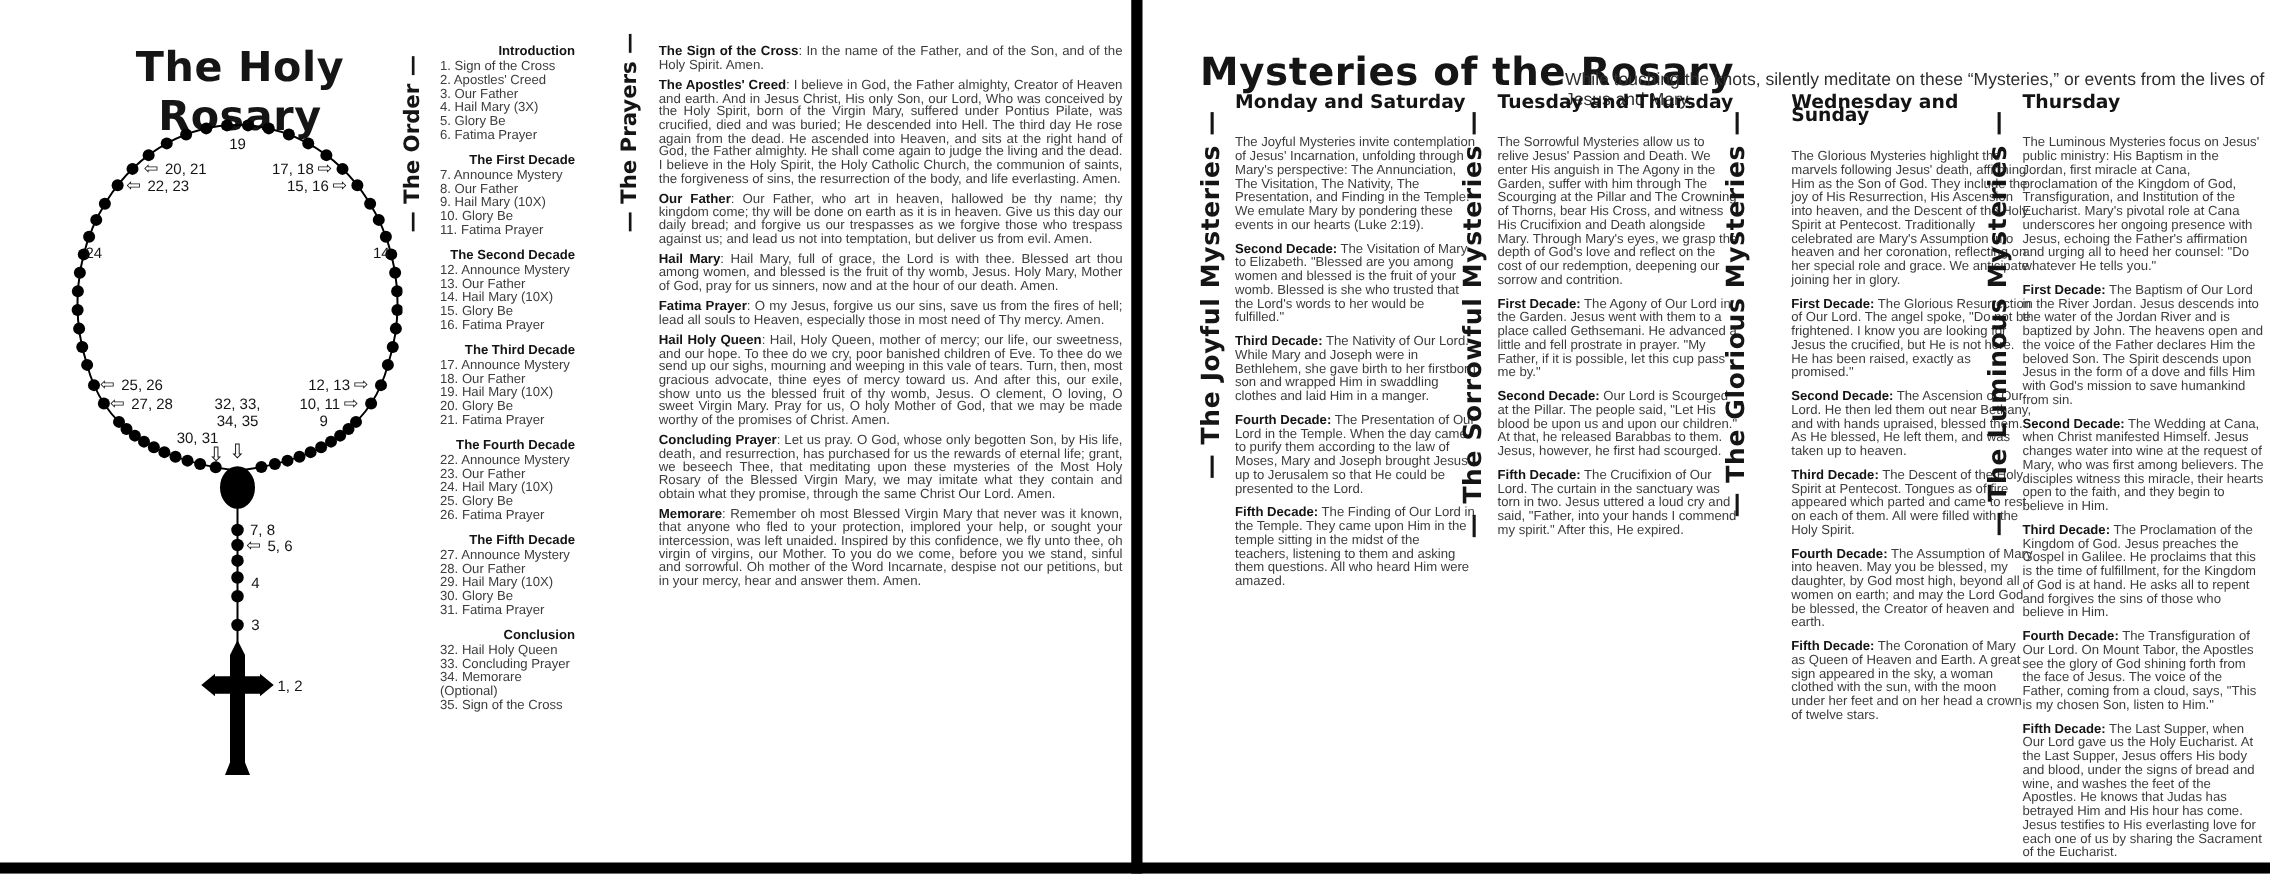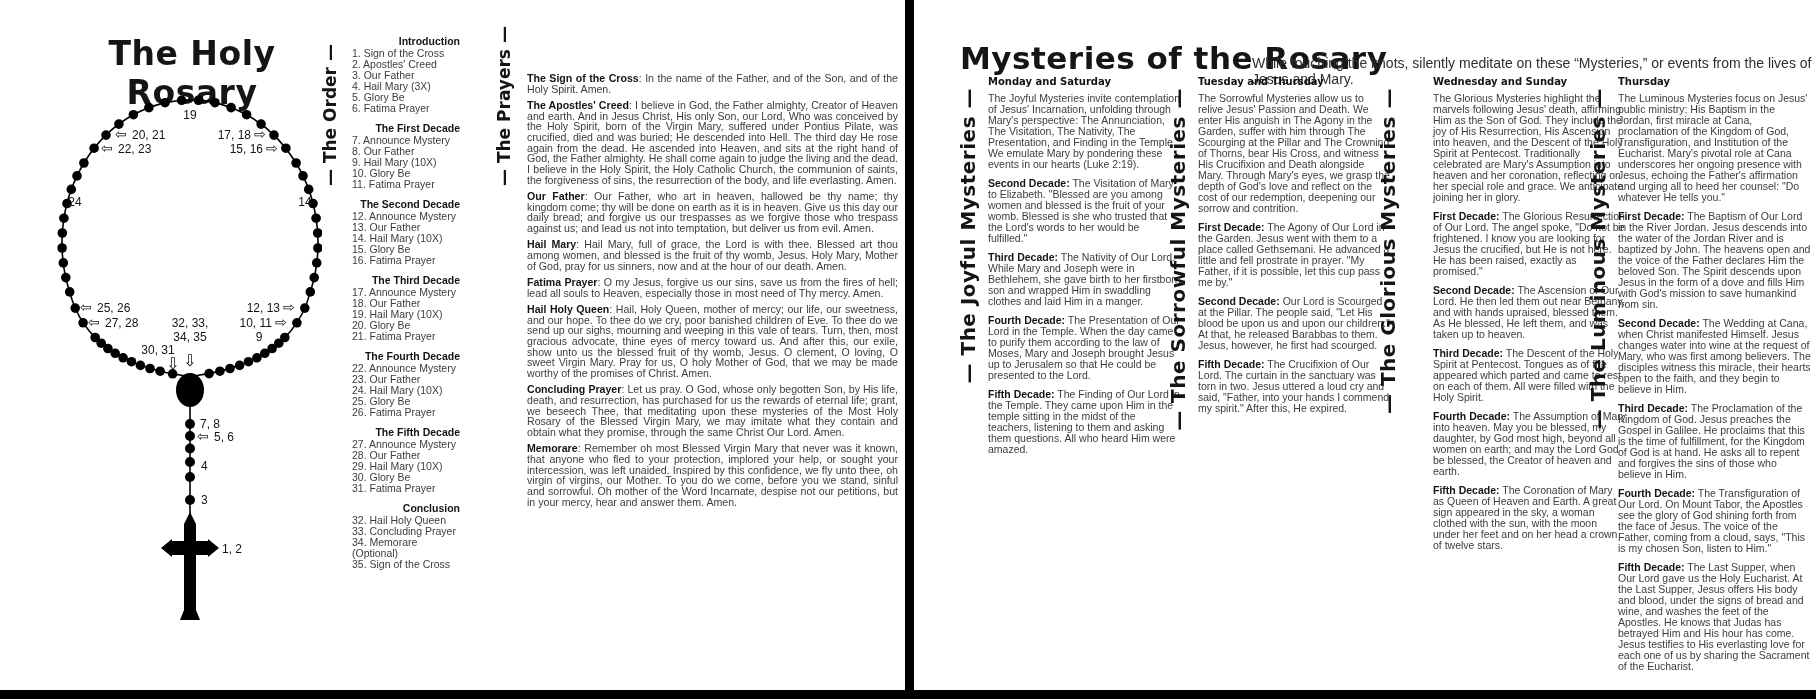--- a/index.html
+++ b/index.html
@@ -14,29 +14,29 @@
   .bottom-bar{left:0;top:690px;width:1816px;height:9px;background:#000;}
   
   .lp-title{left:65px;top:34px;width:254px;text-align:center;font-size:33px;letter-spacing:.5px;}
   .vlabel{position:absolute;writing-mode:vertical-rl;transform:rotate(180deg);white-space:nowrap;
           font-family:"DejaVu Sans",sans-serif;font-weight:bold;color:#151515;text-align:center;}
   .order-vlabel{left:320px;top:40px;width:24px;height:150px;font-size:17px;}
   .prayers-vlabel{left:494px;top:36px;width:26px;height:150px;font-size:17px;}
   .order-col{left:352px;top:36px;width:108px;font-size:10.5px;line-height:11px;color:#3c3c3c;}
   .osec{margin-bottom:9px;}
   .ohead{font-weight:bold;color:#141414;margin-bottom:1px;text-align:right;}
-  .prayers-col{left:527px;top:36px;width:371px;font-size:10.6px;line-height:10.7px;text-align:justify;margin-top:37px;}
+  .prayers-col{left:527px;top:36px;width:371px;font-size:10.6px;line-height:10.7px;text-align:justify;}
   .prayers-col p{margin:0 0 5.5px 0;}
   .prayers-col b{color:#141414;}
   
   .rp-title{left:960px;top:40px;font-size:31px;letter-spacing:.5px;}
   .rp-subtitle{left:1252px;top:55px;width:560px;font-size:14px;color:#2e2e2e;}
   .mcol-vlabel{width:28px;font-size:20px;letter-spacing:.5px;}
   .mcol{width:193px;font-size:10.5px;line-height:11px;top:76px;}
-  .mday{font-family:"DejaVu Sans",sans-serif;font-weight:bold;font-size:10px;color:#141414;margin-bottom:6px;}
+  .mday{font-family:"DejaVu Sans",sans-serif;font-weight:bold;font-size:15px;color:#141414;margin-bottom:22px;}
   .mcol p{margin:0 0 8px 0;}
   .mcol b{color:#141414;}
   svg text{font-family:"Liberation Sans",sans-serif;fill:#141414;}
 </style>
 </head>
 <body>
 
 <div class="abs lp-title display">The Holy Rosary</div>
 
 <svg class="abs" style="left:22px;top:78px;" width="300" height="548" viewBox="0 0 300 548">

